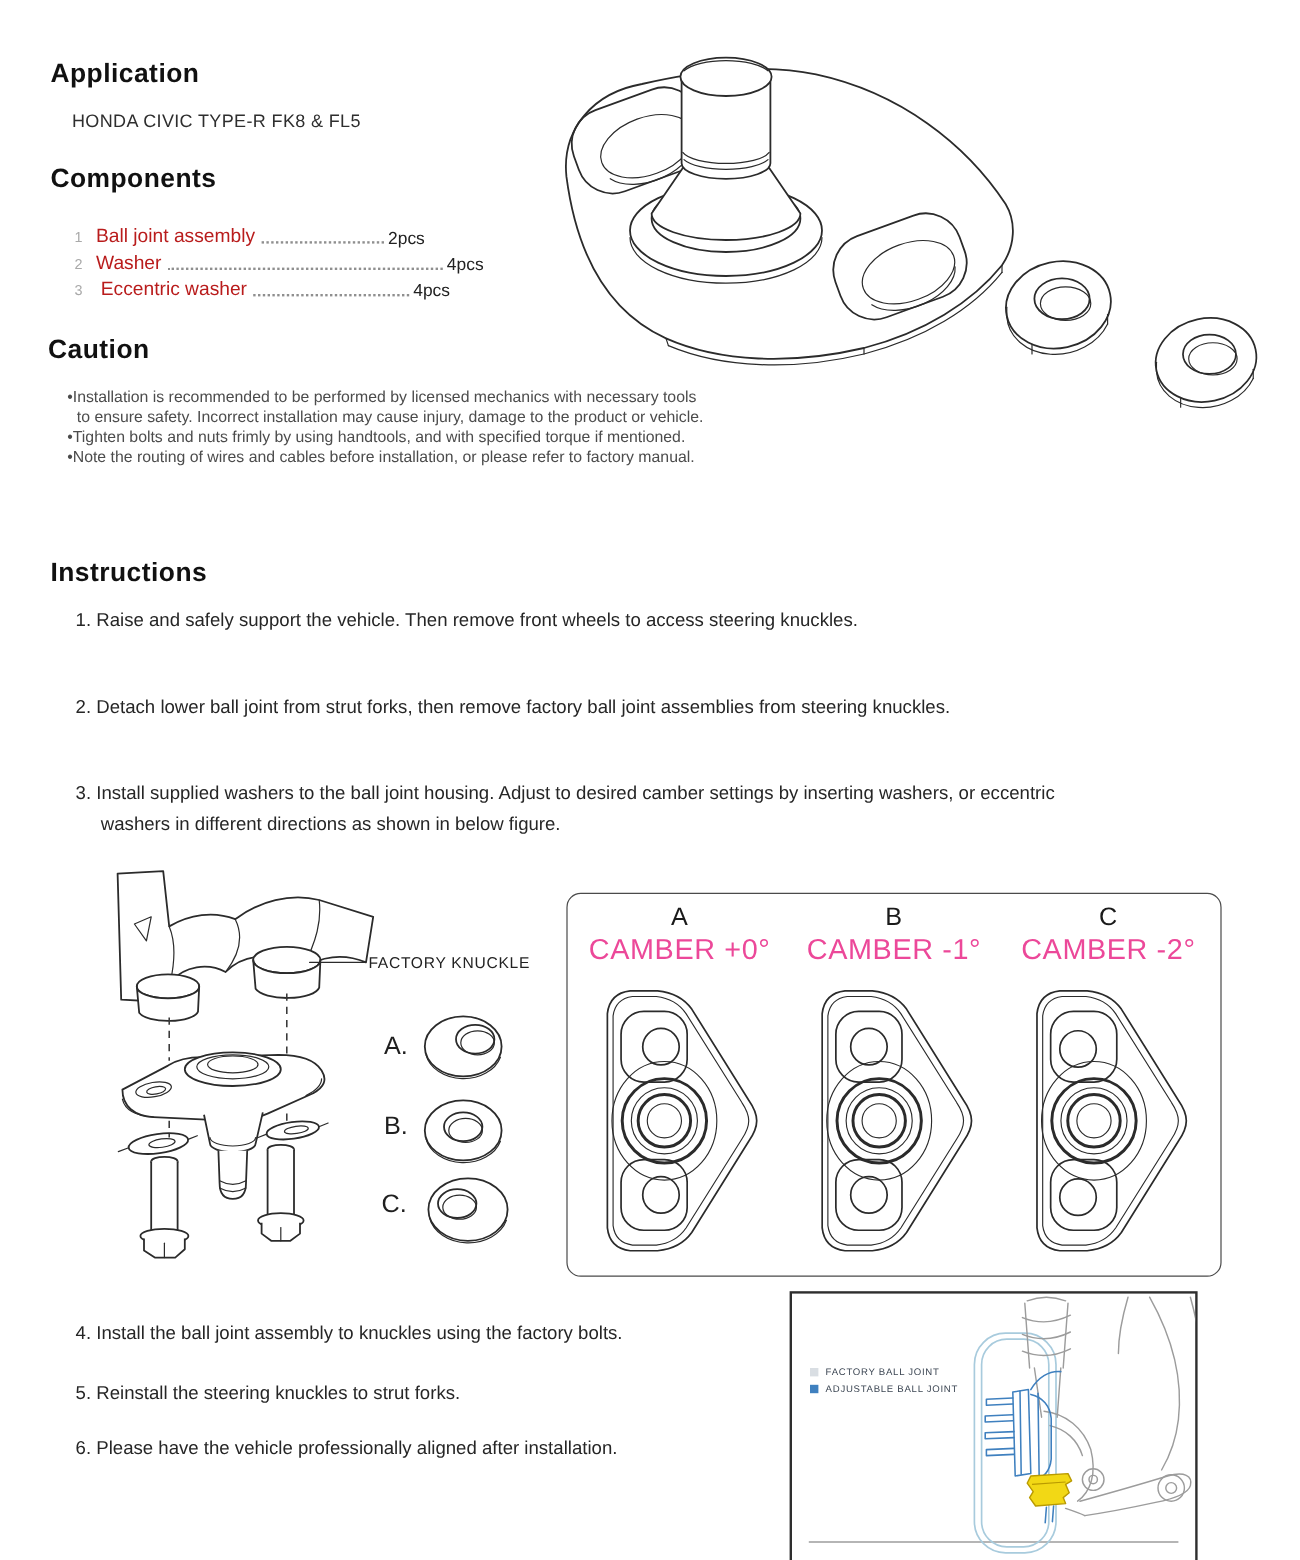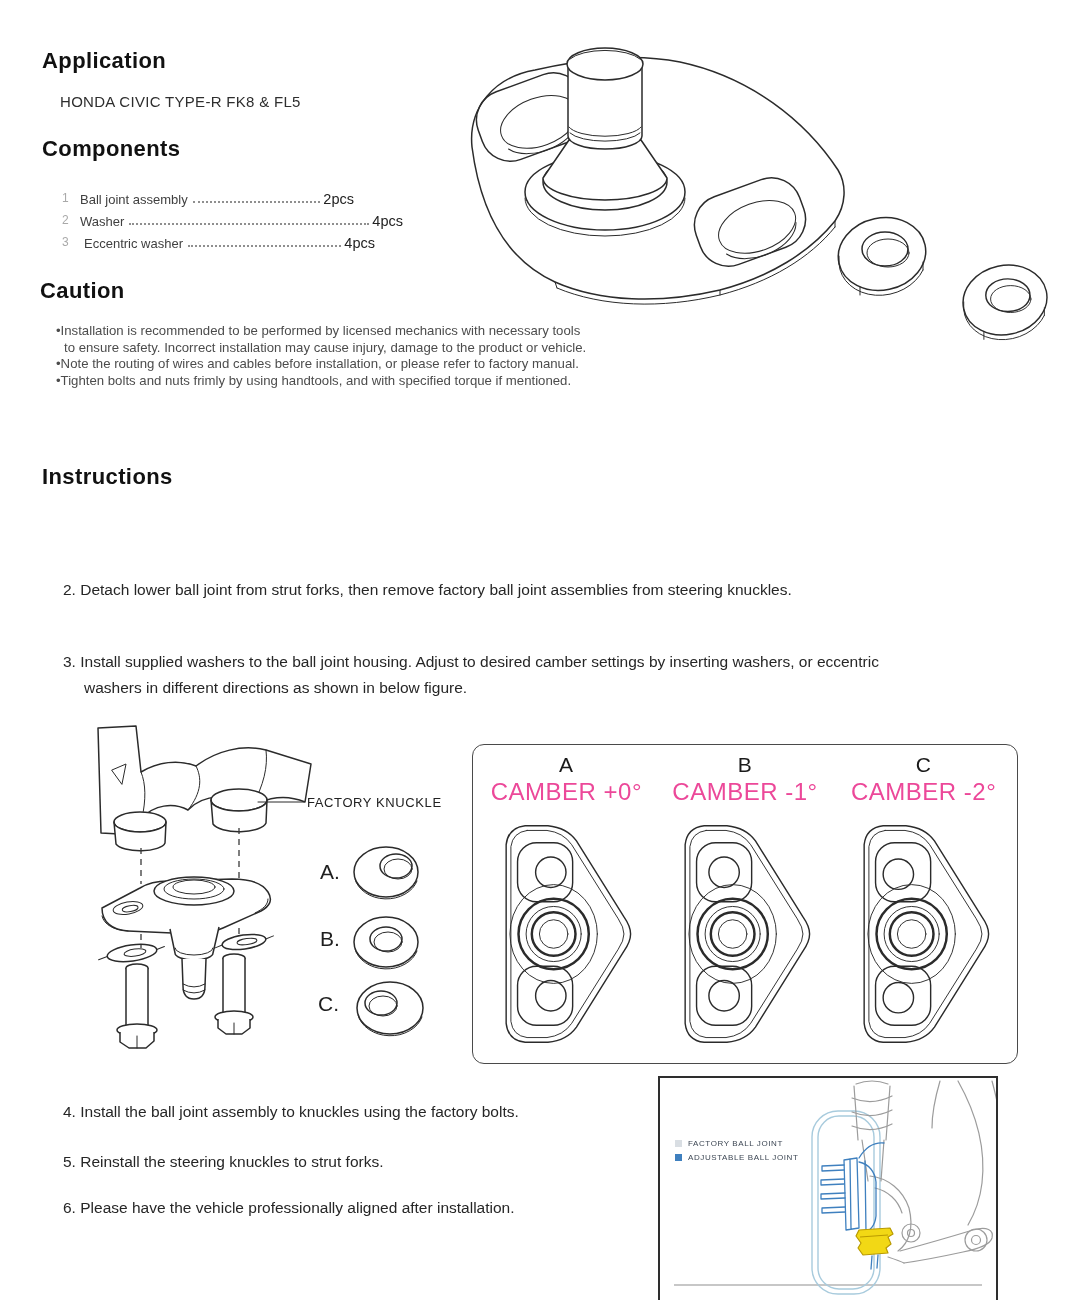--- a/index.html
+++ b/index.html
@@ -5,21 +5,21 @@
   html,body{margin:0;padding:0;background:#fff;}
   #page{
     position:relative;width:1083px;height:1300px;background:#ffffff;
     font-family:"Liberation Sans","DejaVu Sans",sans-serif;color:#1c1c1c;overflow:hidden;margin-top:24px;
   }
   .abs{position:absolute;}
   .h1{font-size:22px;font-weight:700;color:#111;letter-spacing:.4px;}
   .model{font-size:15px;color:#2e2e2e;letter-spacing:.3px;}
   .comp-row{display:flex;align-items:flex-end;height:22px;}
   .comp-num{width:18px;font-size:12px;color:#a9a9a9;flex:none;padding-bottom:2px;}
-  .comp-name{font-size:13px;color:#404040;white-space:nowrap;flex:none;}
+  .comp-name{font-size:16px;color:#b91c1c;white-space:nowrap;flex:none;}
   .leader{flex:1;border-bottom:2px dotted #8f8f8f;margin:0 3px 4px 5px;min-width:20px;}
   .comp-qty{font-size:14.5px;color:#222;flex:none;}
   .caution-item{font-size:13.2px;line-height:16.5px;color:#4c4c4c;padding-left:8px;text-indent:-8px;
     white-space:pre-line;margin-bottom:0;}
   .step{font-size:15.5px;line-height:26px;color:#262626;padding-left:21px;text-indent:-21px;white-space:pre-line;}
   .camber-box{border:1.6px solid #4a4a4a;border-radius:12px;display:flex;justify-content:space-around;
     padding:8px 4px 0 4px;box-sizing:border-box;}
   .camber-col{display:flex;flex-direction:column;align-items:center;width:178px;}
   .camber-letter{font-size:21px;color:#1a1a1a;letter-spacing:.5px;}
   .camber-label{font-size:24px;color:#ec4899;letter-spacing:.5px;margin-top:1px;}
@@ -66,22 +66,22 @@
       <span class="comp-name" style="margin-left:4px;">Eccentric washer</span>
       <span class="leader"></span>
       <span class="comp-qty">4pcs</span>
     </div>
   </div>
 
   <div class="abs h1" style="left:40px;top:254px;">Caution</div>
   <div class="abs" style="left:56px;top:299px;width:585px;">
     <div class="caution-item">•Installation is recommended to be performed by licensed mechanics with necessary tools
 to ensure safety. Incorrect installation may cause injury, damage to the product or vehicle.</div>
+    <div class="caution-item">•Tighten bolts and nuts frimly by using handtools, and with specified torque if mentioned.</div>
     <div class="caution-item">•Note the routing of wires and cables before installation, or please refer to factory manual.</div>
-    <div class="caution-item">•Tighten bolts and nuts frimly by using handtools, and with specified torque if mentioned.</div>
   </div>
 
   <svg class="abs" style="left:450px;top:8px;" width="630" height="312" viewBox="0 0 630 312">
 
     <path class="ln" d="M 22,115 C 18,75 45,45 85,38 C 130,28 180,20 230,30 C 300,45 355,88 388,138 C 397,153 396,173 385,189 C 360,220 320,245 270,258 C 210,272 150,270 105,250 C 70,234 33,199 22,115 Z"></path>
     <path class="ln2" d="M 385,195 C 360,226 320,250 270,263 C 212,277 152,275 107,256"></path>
     <line class="ln2" x1="385" y1="189" x2="385" y2="195"></line>
     <line class="ln2" x1="270" y1="258" x2="270" y2="263"></line>
     <line class="ln2" x1="105" y1="250" x2="107" y2="256"></line>
 
@@ -120,20 +120,21 @@
       <path class="ln2" d="M -43,10 A 44,36 -12 0 0 41,16"></path>
       <line class="ln2" x1="-43" y1="2" x2="-43" y2="10"></line>
         <line class="ln2" x1="41" y1="8" x2="41" y2="16"></line>
       <line class="ln2" x1="-22" y1="33" x2="-22" y2="41"></line>
       <ellipse class="ln" cx="3" cy="-5" rx="23" ry="17"></ellipse>
       <ellipse class="ln2" cx="6" cy="-1" rx="21" ry="14"></ellipse>
     </g>
   </svg>
 
   <div class="abs h1" style="left:42px;top:440px;">Instructions</div>
+  <div class="abs step" style="left:63px;top:481px;width:880px;">1. Raise and safely support the vehicle. Then remove front wheels to access steering knuckles.</div>
   <div class="abs step" style="left:63px;top:553px;width:950px;">2. Detach lower ball joint from strut forks, then remove factory ball joint assemblies from steering knuckles.</div>
   <div class="abs step" style="left:63px;top:625px;width:970px;">3. Install supplied washers to the ball joint housing. Adjust to desired camber settings by inserting washers, or eccentric
 washers in different directions as shown in below figure.</div>
 
   <svg class="abs" style="left:82px;top:698px;" width="395" height="332" viewBox="0 0 395 332">
 
     <path class="ln" d="M 16,6 L 54,4 L 59,50 C 76,40 96,37 114,44 C 134,29 160,22 184,28 L 229,42 L 223,80 C 204,72 185,75 170,85 C 150,70 121,72 106,88 C 91,80 72,83 60,96 L 56,113 L 19,111 Z"></path>
     <path class="ln2" d="M 59,50 C 64,62 64,78 60,96 M 114,44 C 120,56 120,70 106,88 M 184,28 C 186,45 182,62 170,85"></path>
     <path class="ln2" d="M 30,48 L 44,42 L 40,62 Z"></path>
 

